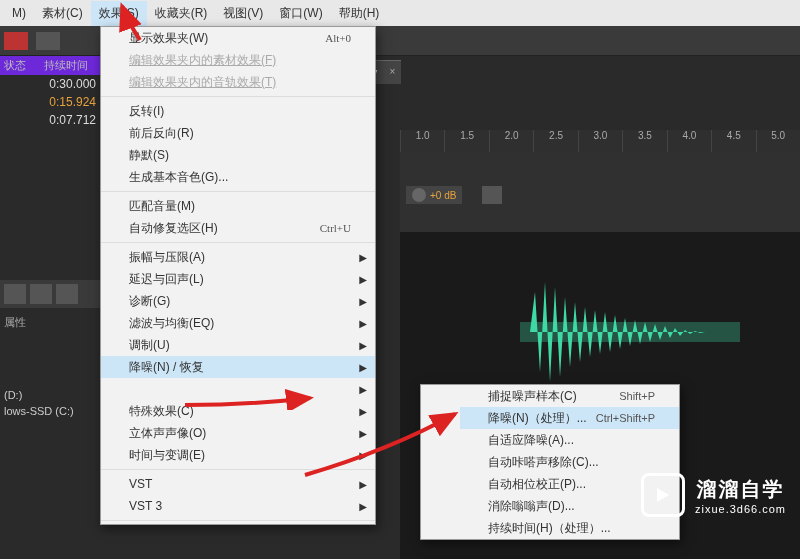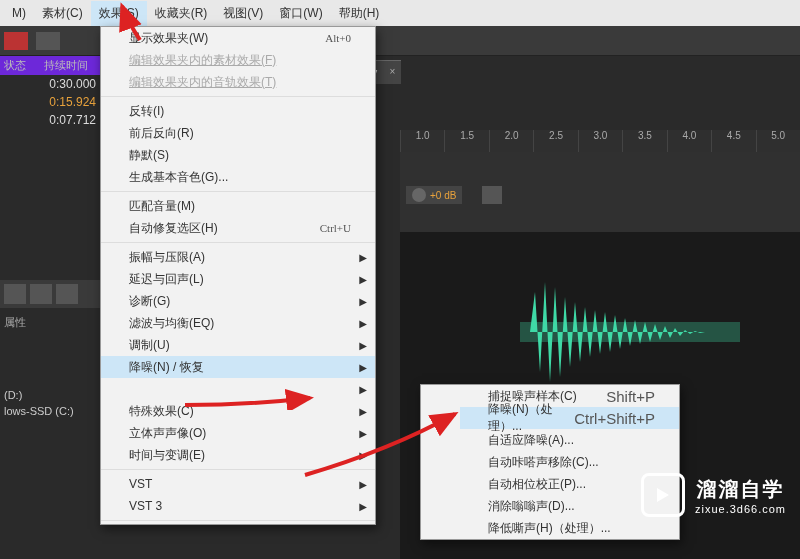--- a/index.html
+++ b/index.html
@@ -36,21 +36,21 @@
 .dropdown .mi .lbl { flex: 1; }
 .dropdown .mi .sc { color: #555; font-size: 11px; font-family: Liberation Serif, serif; }
 .dropdown .mi .sub { position: absolute; right: 8px; font-size: 10px; }
 .dropdown .sep { height: 1px; background: #ddd; margin: 3px 0; }
 
 
 .submenu { position: absolute; left: 420px; top: 384px; width: 260px; background: #f2f2f2; border: 1px solid #999; box-shadow: 2px 4px 10px rgba(0,0,0,0.5); color: #333; padding-left: 39px; }
 .submenu .mi { display: flex; align-items: center; padding: 3px 24px 3px 28px; height: 22px; }
 .submenu .mi.highlight { background: #cde6f7; }
 .submenu .mi .lbl { flex: 1; }
-.submenu .mi .sc { color: #555; font-size: 15px; }
+.submenu .mi .sc { color: #555; font-size: 11px; }
 
 
 .file-tab { position: absolute; left: 300px; top: 60px; background: #444; padding: 4px 24px 4px 10px; font-size: 11px; color: #ddd; border-top: 1px solid #666; }
 .file-tab .close { position: absolute; right: 6px; top: 5px; font-size: 10px; color: #aaa; }
 
 
 .ruler { position: absolute; left: 400px; top: 130px; right: 0; height: 22px; background: #2f2f2f; display: flex; font-size: 10px; color: #aaa; }
 .ruler span { width: 60px; text-align: center; border-left: 1px solid #444; }
 
 
@@ -253,21 +253,21 @@
     <div class="mi">
       <span class="lbl">自动咔嗒声移除(C)...</span>
     </div>
     <div class="mi">
       <span class="lbl">自动相位校正(P)...</span>
     </div>
     <div class="mi">
       <span class="lbl">消除嗡嗡声(D)...</span>
     </div>
     <div class="mi">
-      <span class="lbl">降低嘶声(H)（处理）...</span>
+      <span class="lbl">持续时间(H)（处理）...</span>
     </div>
   </div>
 
 <svg class="arrow" style="left:100px;top:-8px;width:60px;height:50px">
   <defs>
       <marker id="ah1" markerWidth="8" markerHeight="8" refX="6" refY="3" orient="auto">
         <path d="M0,0 L7,3 L0,6 Z" fill="#d22"></path>
       </marker>
     </defs>
   <path d="M40,48 Q28,30 22,14" stroke="#d22" stroke-width="4" fill="none" marker-end="url(#ah1)"></path>

